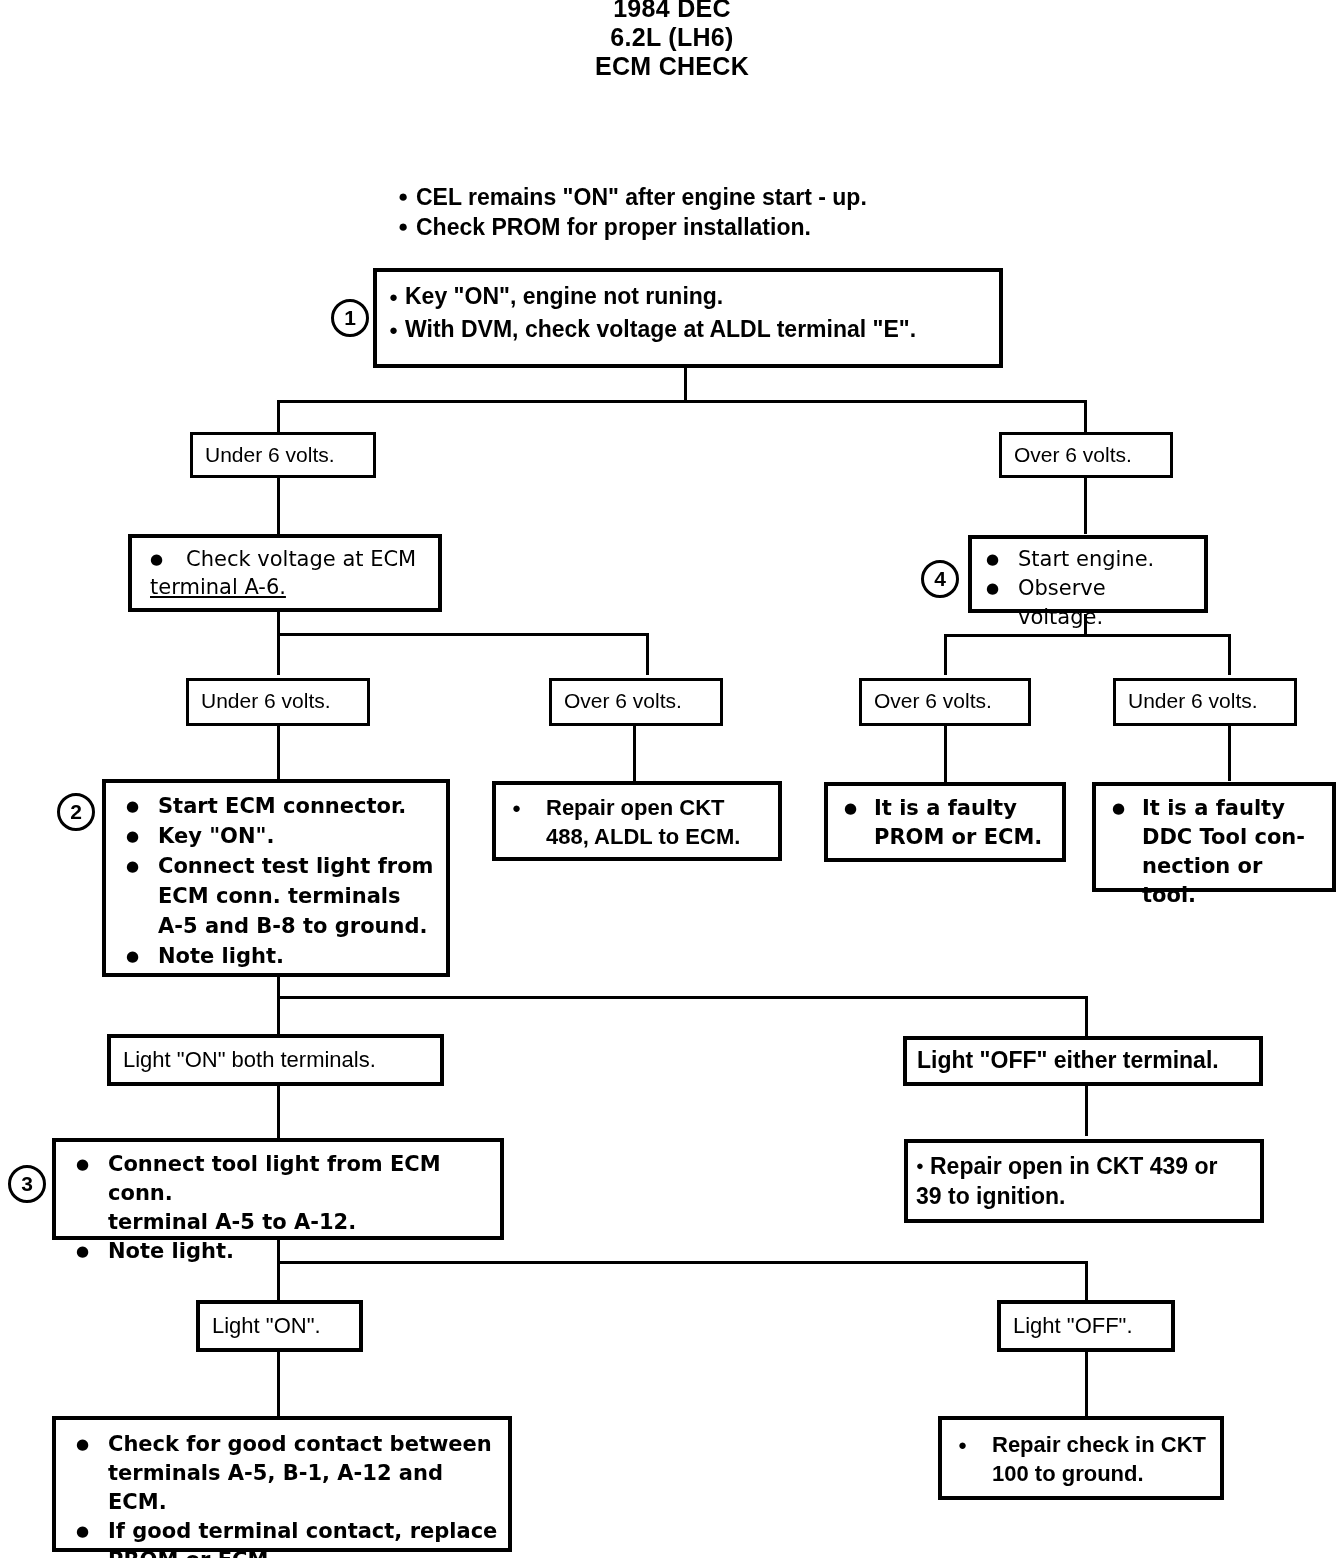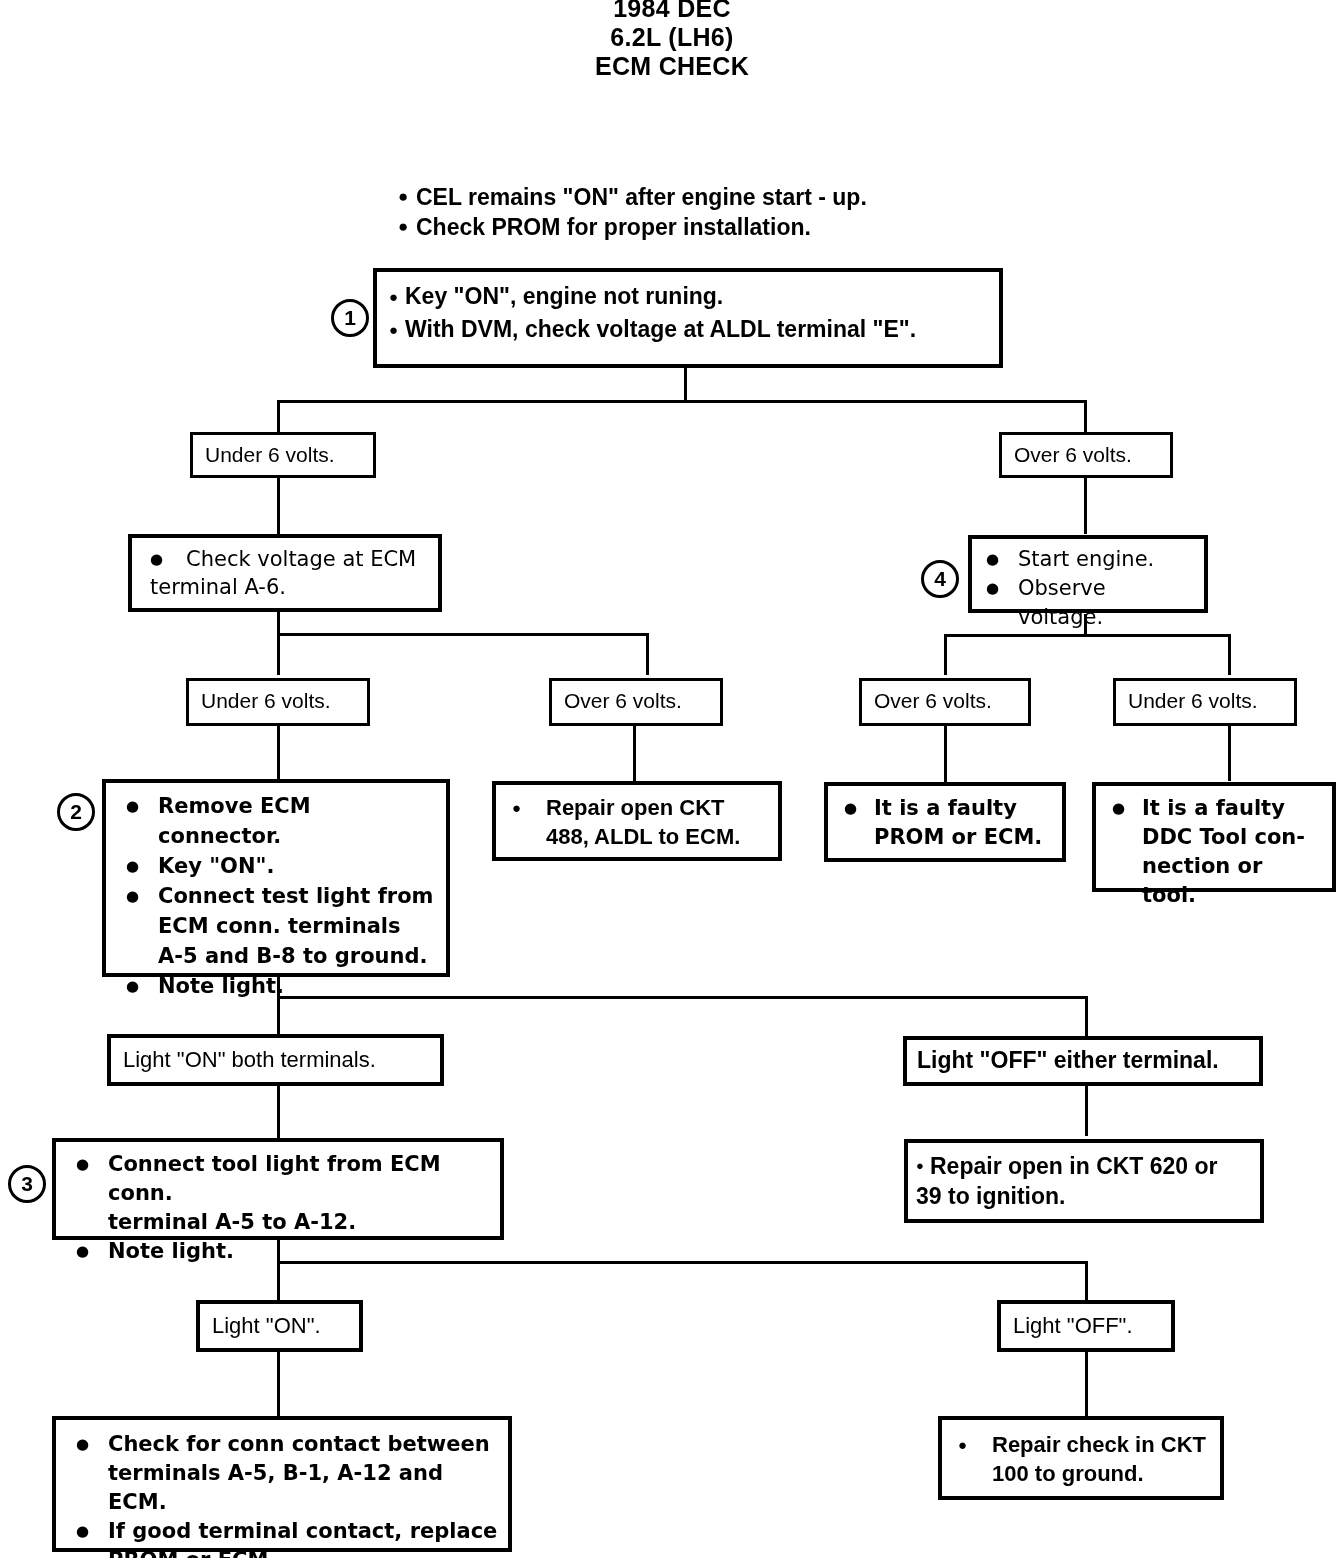--- a/index.html
+++ b/index.html
@@ -205,21 +205,21 @@
   <div class="box label-box serif" style="left:999px; top:432px; width:174px; height:46px;">
     <div class="box-inner">Over 6 volts.</div>
   </div>
 
   <div class="box thick" style="left:128px; top:534px; width:314px; height:78px;">
     <div class="box-inner" style="padding:7px 10px;">
       <div class="brow s-narrow" style="font-size:21px; line-height:28px;">
         <span class="dot" style="width:36px; padding-left:8px;">●</span>
         <span class="txt">
           <span class="cont">Check voltage at ECM</span>
-          <span class="cont" style="margin-left:-36px; display:block;">terminal A-6.</span>
+          <span class="cont" style="margin-left:-36px; display:block;text-decoration:underline;">terminal A-6.</span>
         </span>
       </div>
     </div>
   </div>
 
   <div class="step-circle" style="left:921px; top:560px;"><span>4</span></div>
   <div class="box thick" style="left:968px; top:535px; width:240px; height:78px;">
     <div class="box-inner" style="padding:6px 10px;">
       <div class="blist s-narrow" style="font-size:21px; line-height:29px;">
         <div class="brow">
@@ -249,21 +249,21 @@
   <div class="box label-box serif" style="left:1113px; top:678px; width:184px; height:48px;">
     <div class="box-inner">Under 6 volts.</div>
   </div>
 
   <div class="step-circle" style="left:57px; top:793px;"><span>2</span></div>
   <div class="box thick" style="left:102px; top:779px; width:348px; height:198px;">
     <div class="box-inner" style="padding:8px 10px;">
       <div class="blist s-narrow s-bold" style="font-size:21px; line-height:30px;">
         <div class="brow">
           <span class="dot" style="width:32px; padding-left:10px;">●</span>
-          <span class="txt">Remove ECM connector.</span>
+          <span class="txt">Start ECM connector.</span>
         </div>
         <div class="brow">
           <span class="dot" style="width:32px; padding-left:10px;">●</span>
           <span class="txt">Key "ON".</span>
         </div>
         <div class="brow">
           <span class="dot" style="width:32px; padding-left:10px;">●</span>
           <span class="txt">
             <span class="cont">Connect test light from</span>
             <span class="cont">ECM conn. terminals</span>
@@ -340,42 +340,42 @@
         </div>
       </div>
     </div>
   </div>
 
   <div class="box thick" style="left:904px; top:1139px; width:360px; height:84px;">
     <div class="box-inner" style="padding:8px 8px;">
       <div class="brow s-bold" style="font-size:23px; line-height:30px;">
         <span class="dot" style="width:14px; font-size:13px;">●</span>
         <span class="txt">
-          <span class="cont">Repair open in CKT 620 or</span>
+          <span class="cont">Repair open in CKT 439 or</span>
           <span class="cont" style="margin-left:-14px; display:block;">39 to ignition.</span>
         </span>
       </div>
     </div>
   </div>
 
   <div class="box thick label-box serif" style="left:196px; top:1300px; width:167px; height:52px;">
     <div class="box-inner" style="font-size:22px; padding:9px 12px;">Light "ON".</div>
   </div>
 
   <div class="box thick label-box serif" style="left:997px; top:1300px; width:178px; height:52px;">
     <div class="box-inner" style="font-size:22px; padding:9px 12px;">Light "OFF".</div>
   </div>
 
   <div class="box thick" style="left:52px; top:1416px; width:460px; height:136px;">
     <div class="box-inner" style="padding:10px 10px;">
       <div class="blist s-narrow s-bold" style="font-size:21px; line-height:29px;">
         <div class="brow">
           <span class="dot" style="width:32px; padding-left:10px;">●</span>
           <span class="txt">
-            <span class="cont">Check for conn contact between</span>
+            <span class="cont">Check for good contact between</span>
             <span class="cont">terminals A-5, B-1, A-12 and ECM.</span>
           </span>
         </div>
         <div class="brow">
           <span class="dot" style="width:32px; padding-left:10px;">●</span>
           <span class="txt">
             <span class="cont">If good terminal contact, replace</span>
             <span class="cont">PROM or ECM</span>
           </span>
         </div>

